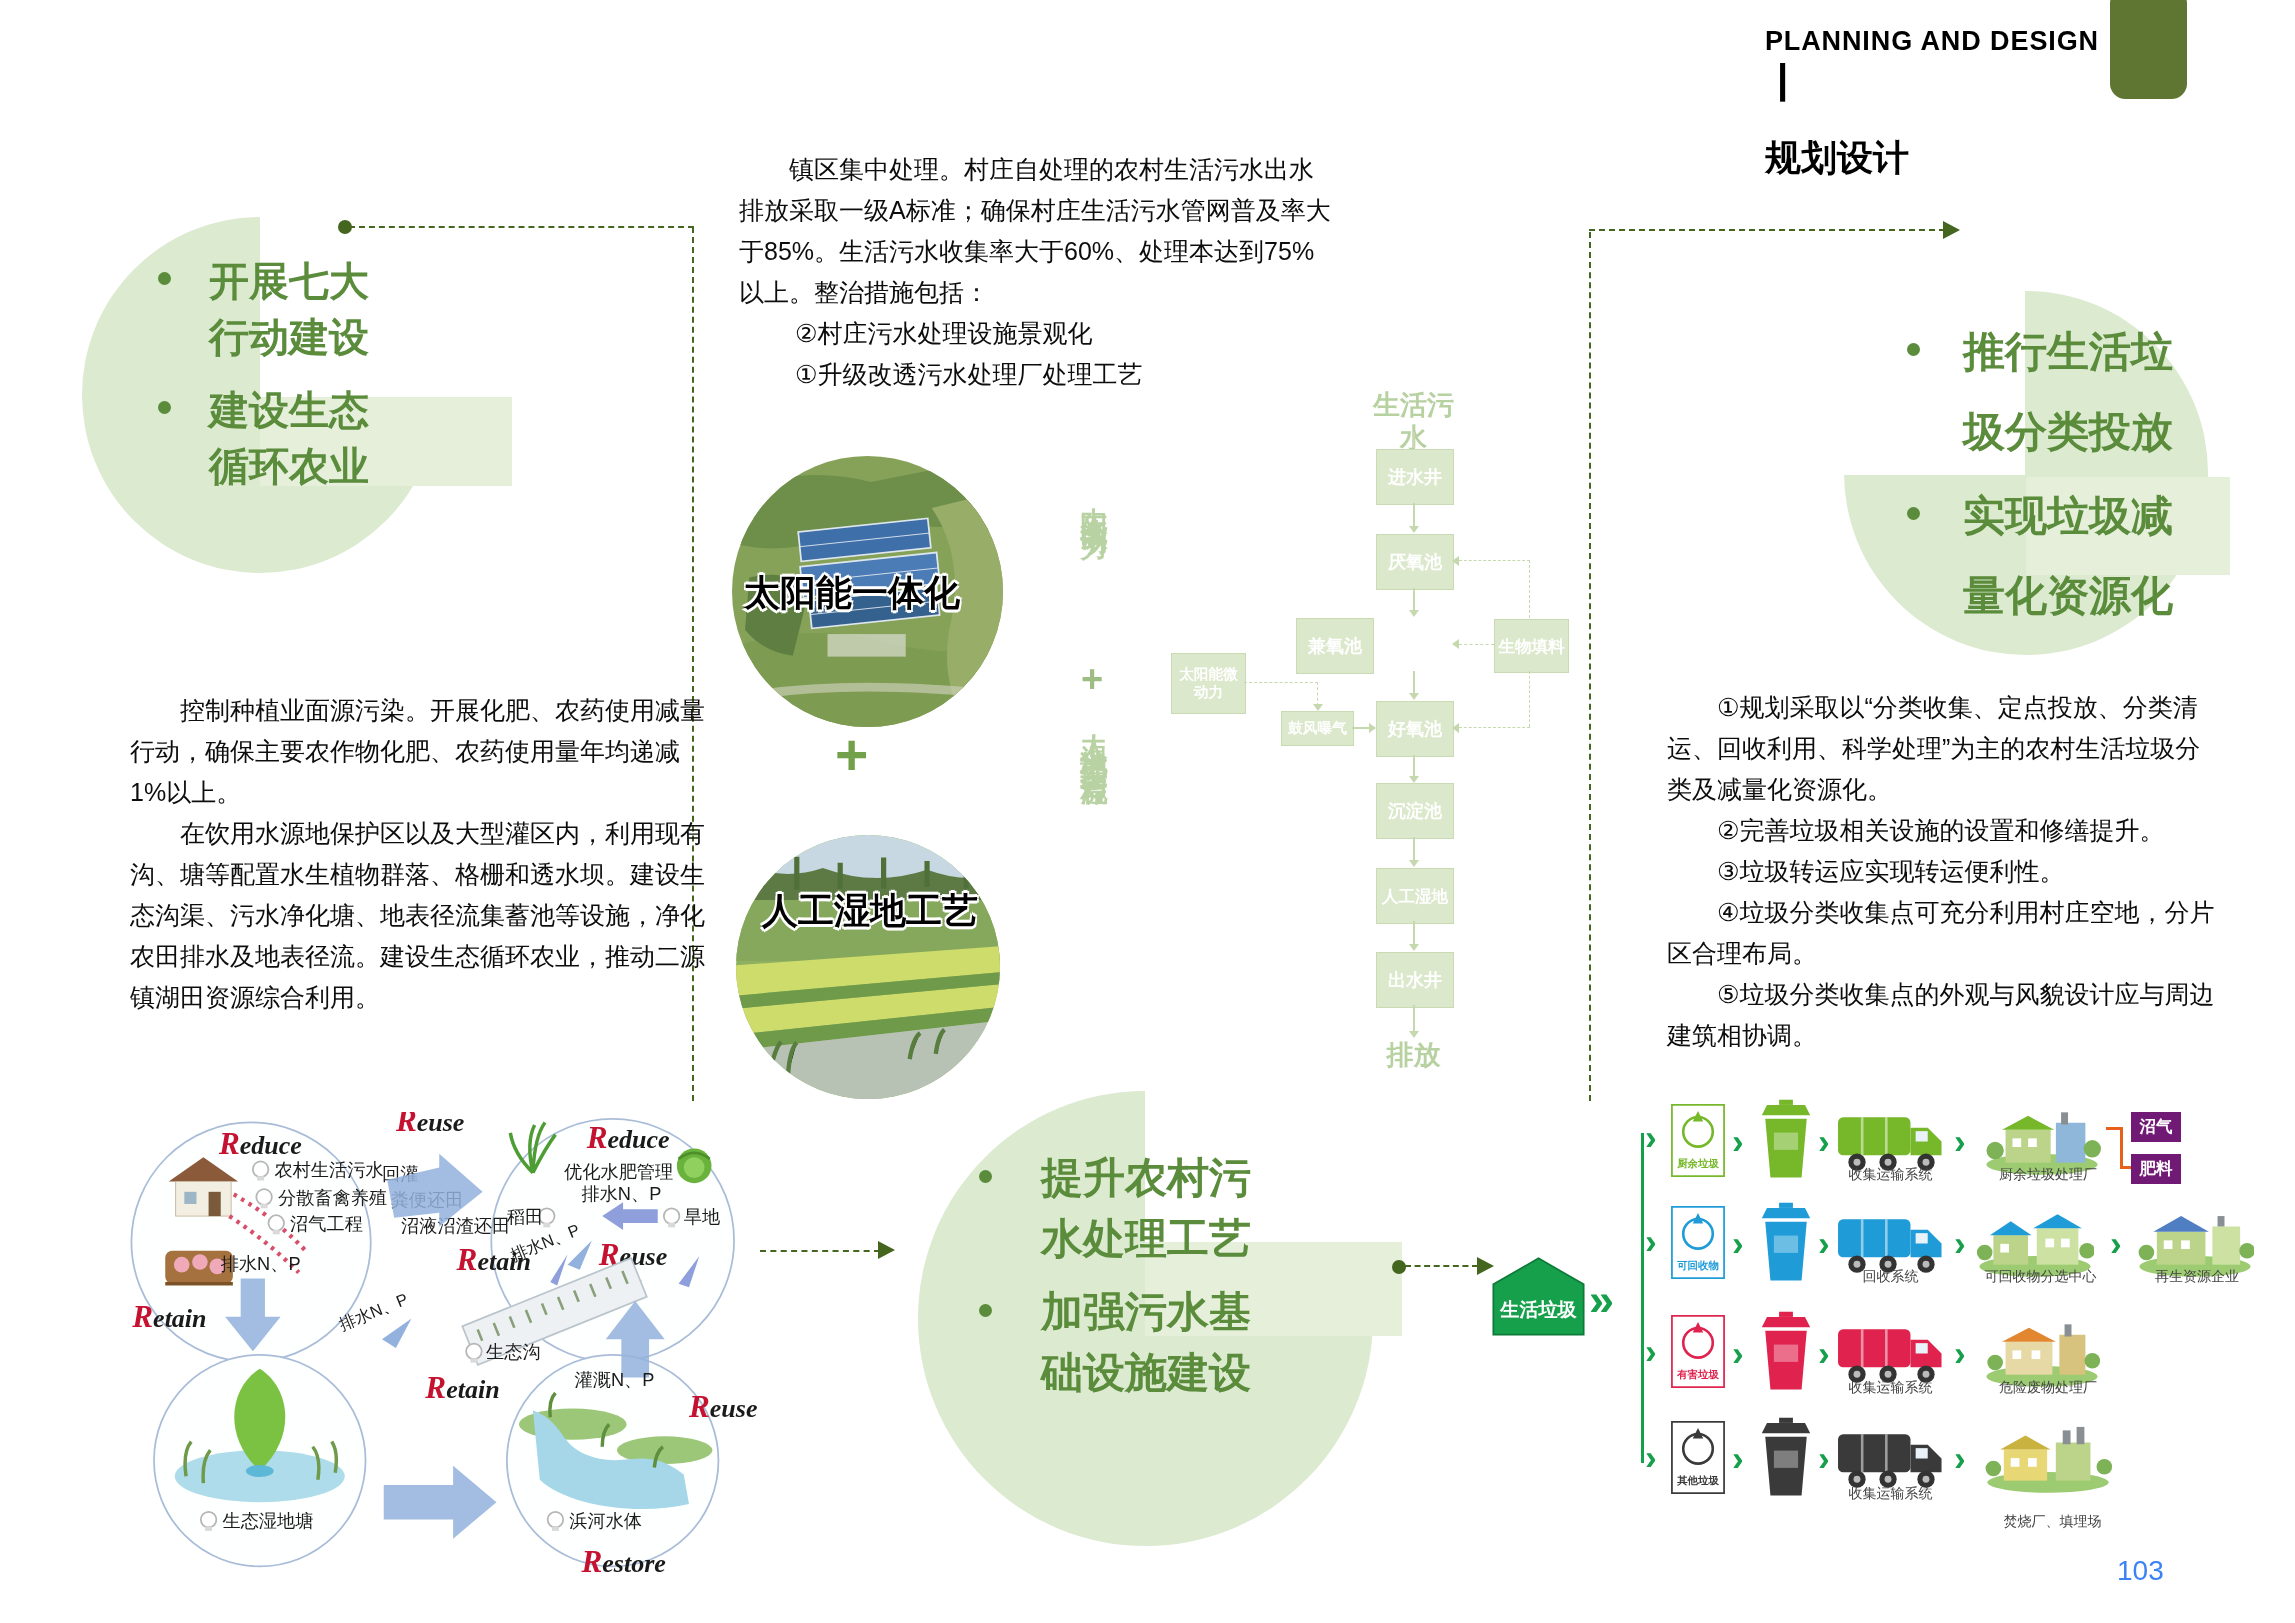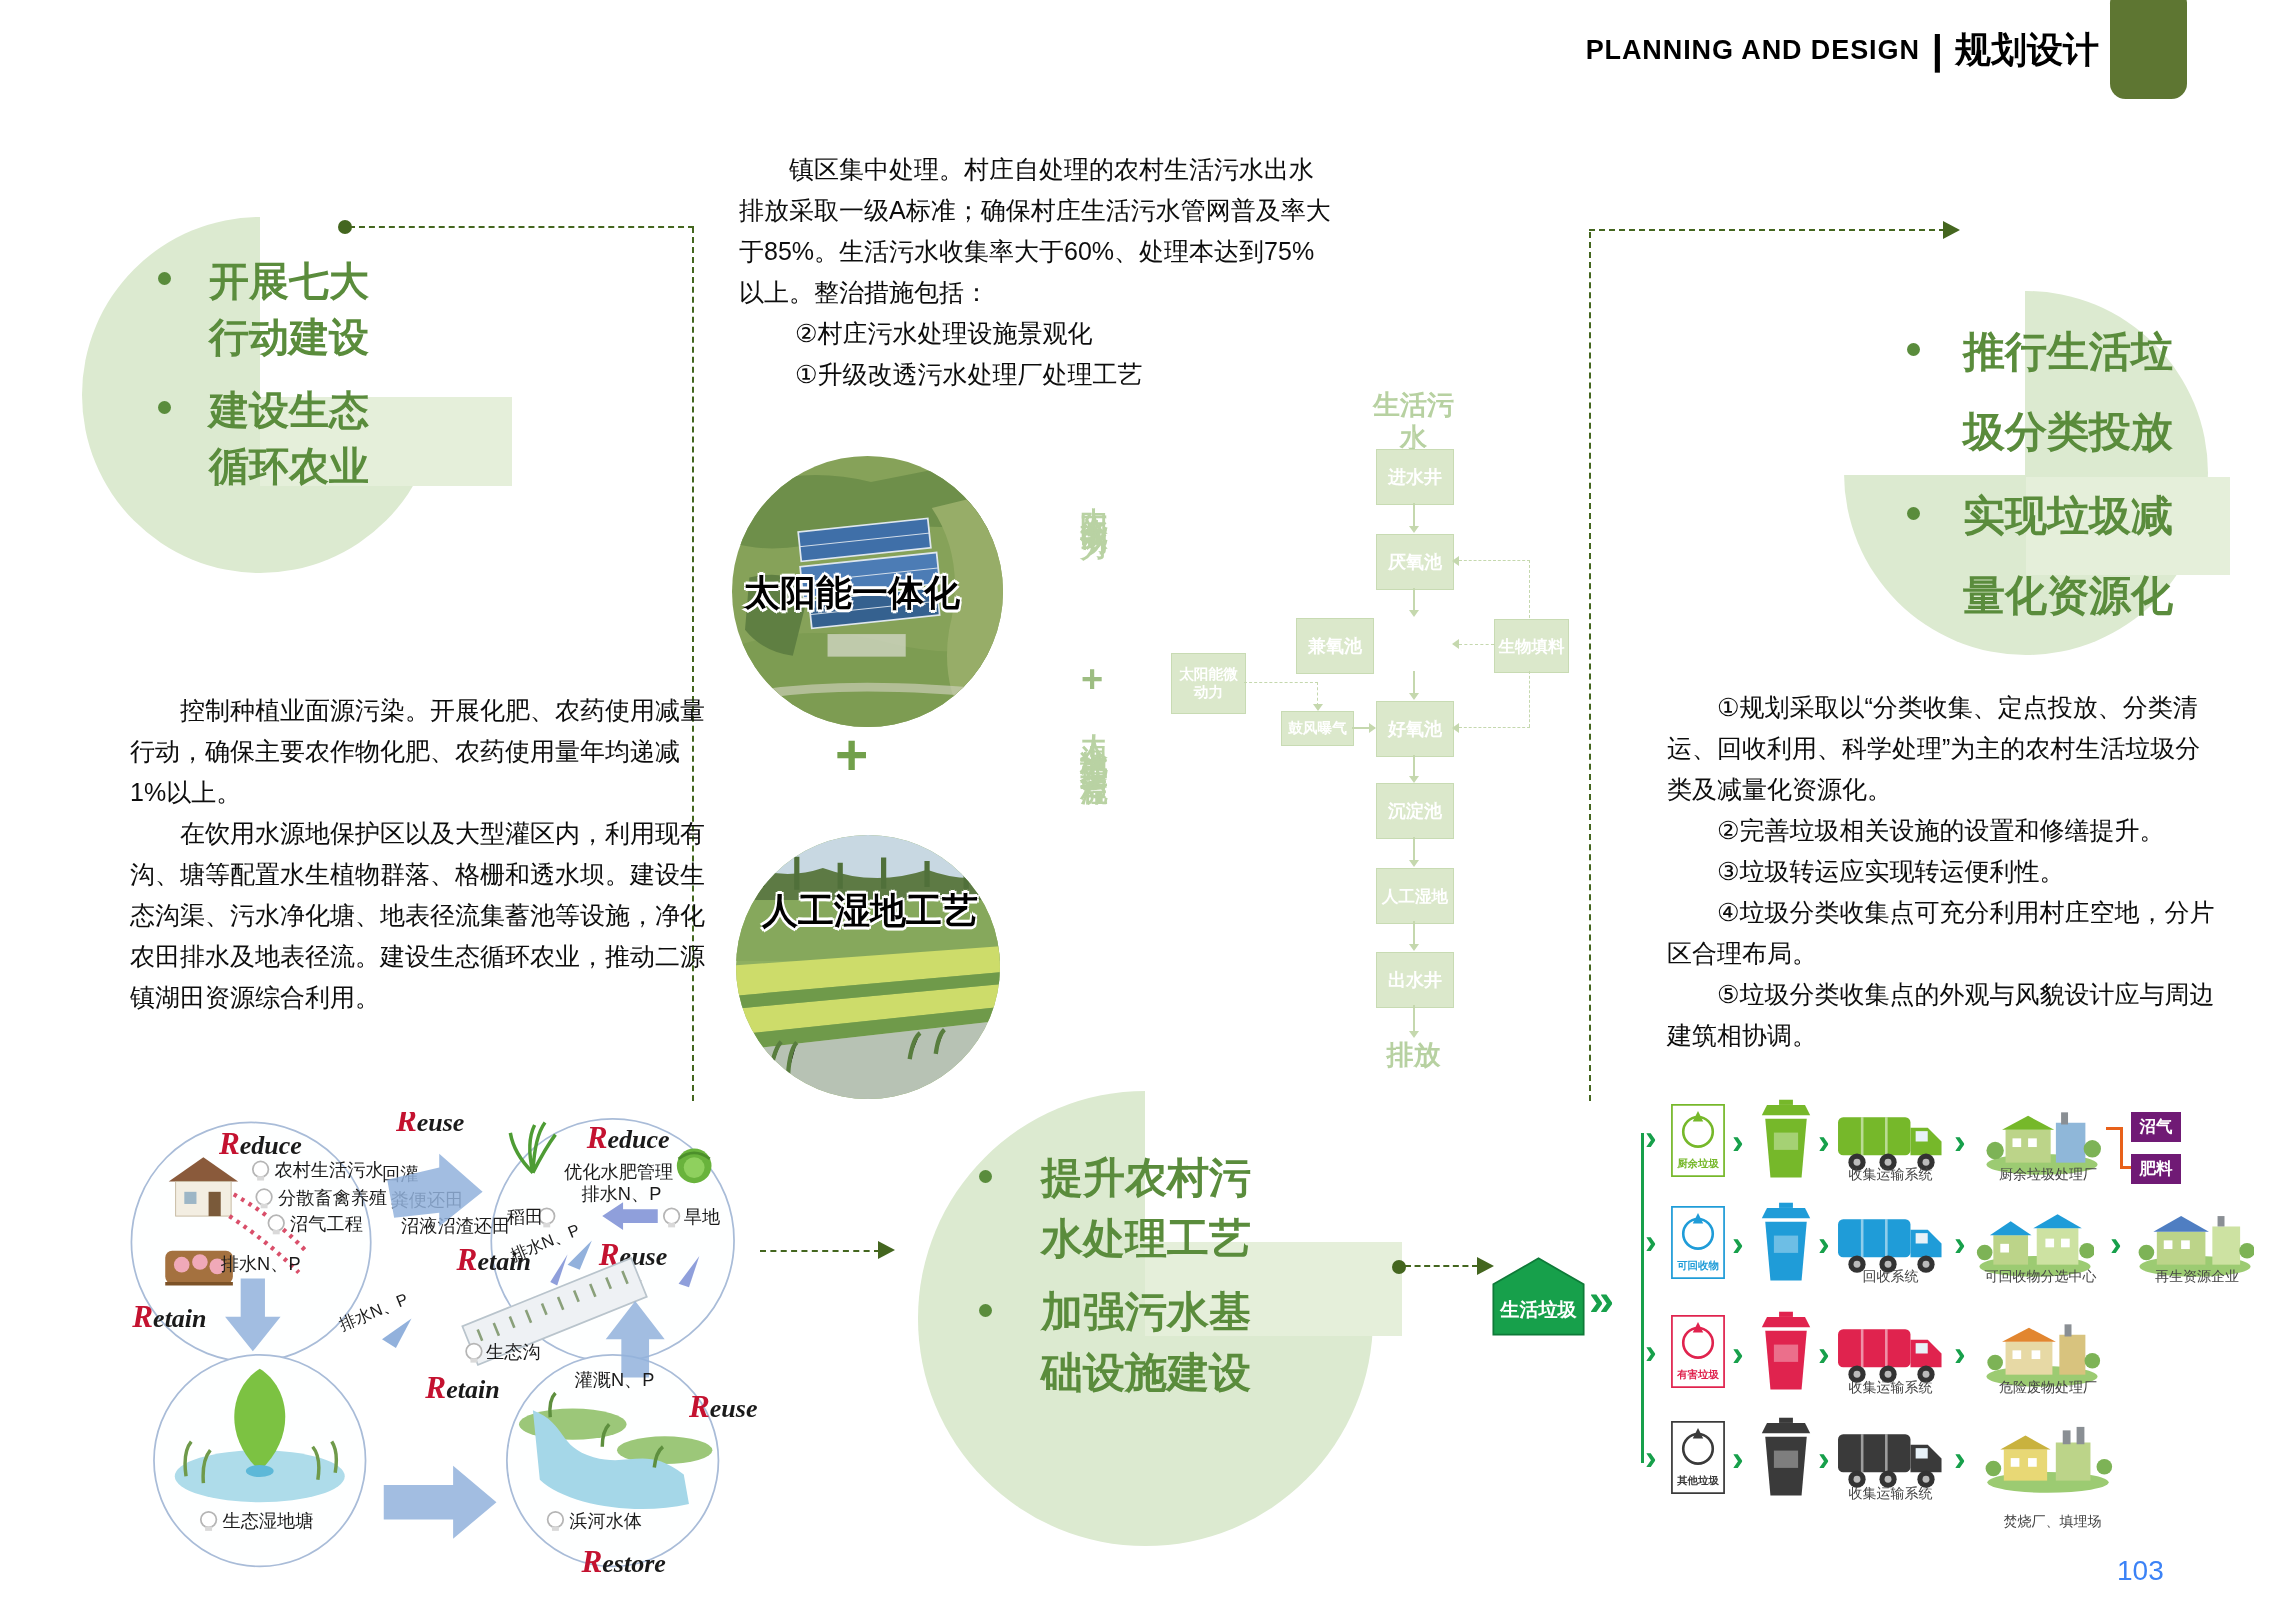--- a/index.html
+++ b/index.html
@@ -1,24 +1,24 @@
 <!DOCTYPE html>
 <html style="font-size:14px"><head>
 <meta charset="utf-8">
 <style>
   html,body{margin:0;padding:0;background:#fff;}
   .page{position:relative;width:2295px;height:1623px;background:#ffffff;overflow:hidden;
         font-family:"Liberation Sans","DejaVu Sans",sans-serif;color:#111;}
   .abs{position:absolute;}
   
   .tab{position:absolute;left:2110px;top:-12px;width:77px;height:111px;background:#5e7632;border-radius:15.6px;}
-  .hdr{position:absolute;right:196px;top:26px;display:flex;align-items:center;}
+  .hdr{position:absolute;right:196px;top:26px;display:flex;flex-direction:column;}
   .hdr-en{font-size:27px;font-weight:600;letter-spacing:0.9px;color:#000;}
   .hdr-sep{font-size:40px;font-weight:700;margin:0 12px;color:#000;}
-  .hdr-zh{font-size:36px;font-weight:800;color:#000;}
+  .hdr-zh{font-size:36px;font-weight:800;color:#000;margin-top:32px;}
   .sec-title{position:absolute;left:106px;top:54px;font-size:39px;font-weight:800;color:#000;}
   
   .gc{position:absolute;border-radius:50%;background:#dcead0;}
   .gcut{position:absolute;background:#ffffff;}
   .gbar{position:absolute;background:#e5efda;}
   
   .blist{position:absolute;}
   .blist .li{display:flex;}
   .blist .dot{width:13px;height:13px;border-radius:50%;background:#5a8c3c;flex:0 0 13px;}
   .blist .txt{font-weight:800;color:#5a8c3c;}

